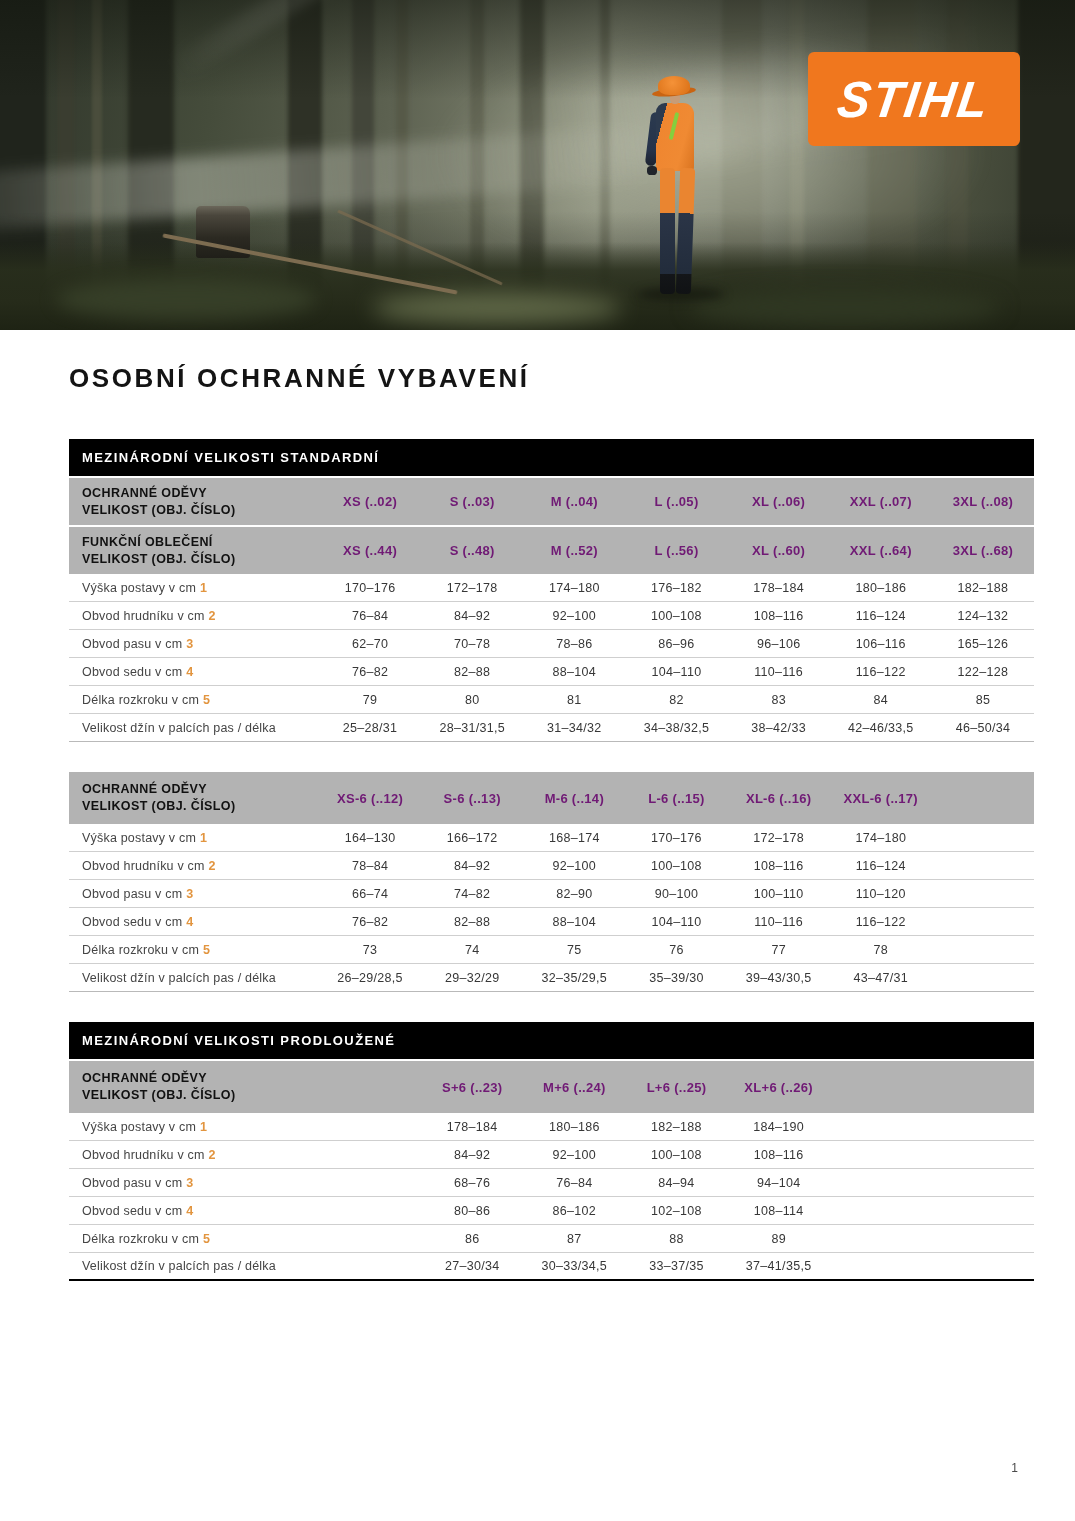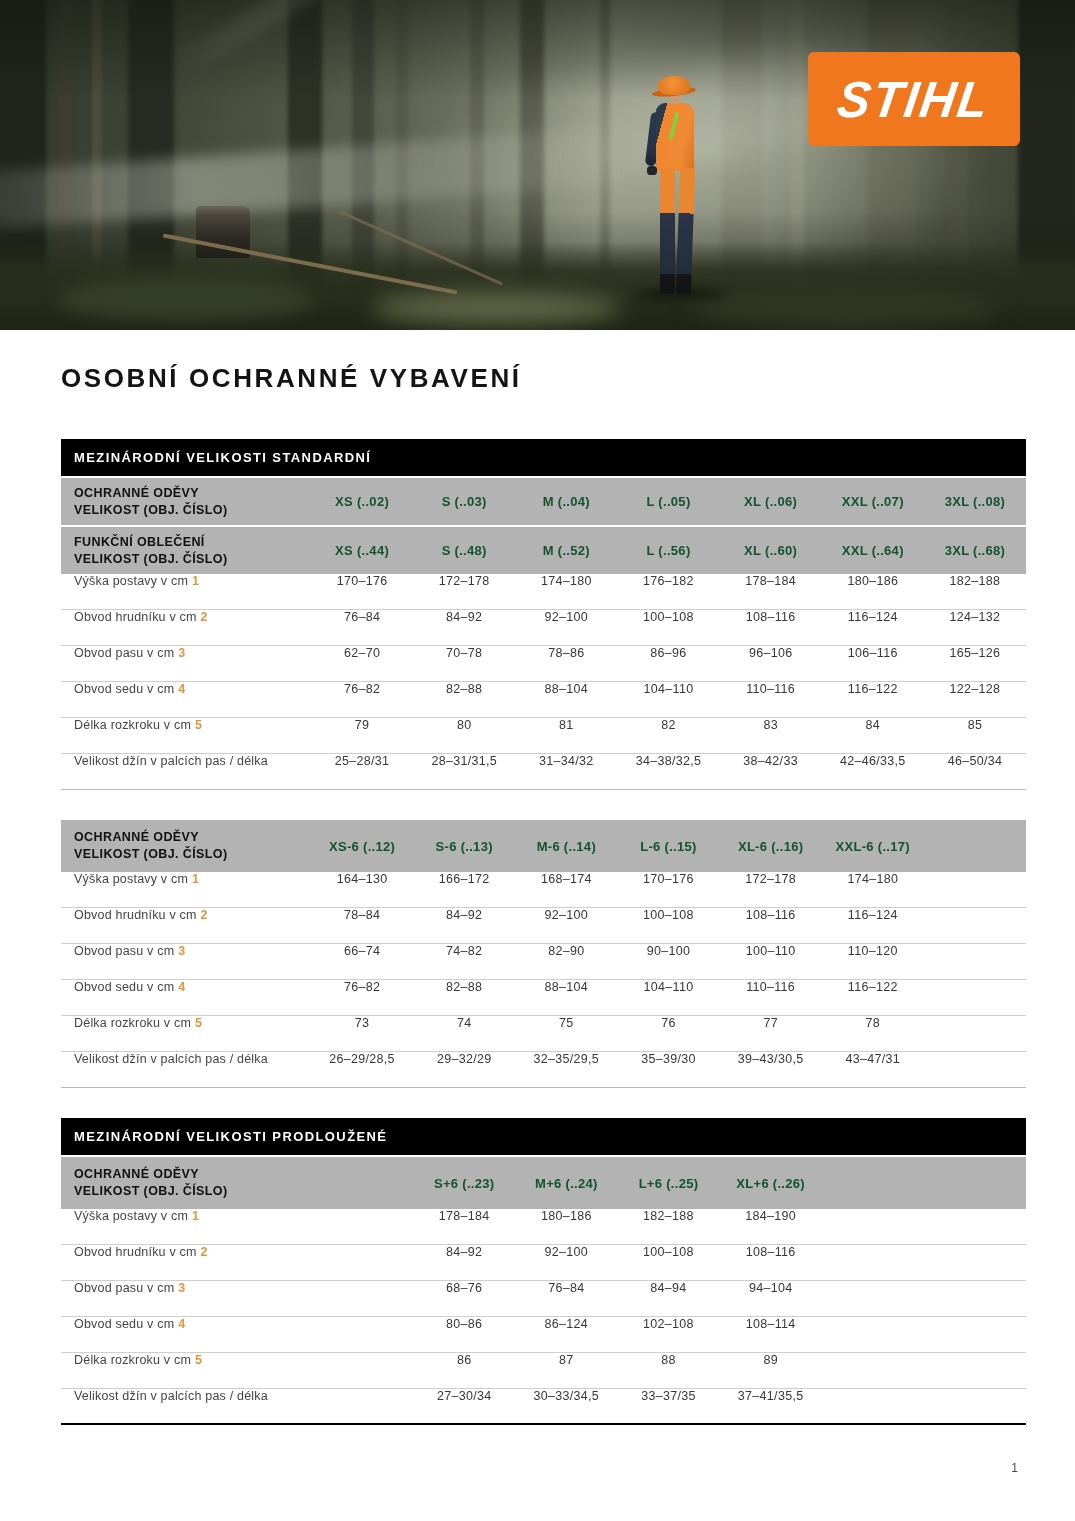--- a/index.html
+++ b/index.html
@@ -55,36 +55,36 @@
     position:absolute; left:808px; top:52px; width:212px; height:94px;
     background:#f0771e; border-radius:6px;
     display:flex; align-items:center; justify-content:center;
   }
   .logo-text {
     color:#fff; font-weight:bold; font-style:italic; font-size:49px;
     letter-spacing:2px; transform:skewX(-8deg) scaleY(1.04);
   }
 
   
-  .content { position:absolute; left:61px; top:330px; width:965px; }
+  .content { position:absolute; left:69px; top:330px; width:965px; }
   .page-title { margin-top:33px; font-size:26px; font-weight:bold; letter-spacing:2.6px; color:#141414; }
   .tables { margin-top:45px; }
 
   .size-table { margin-bottom:30px; }
   .tbar {
     background:#000; color:#fff; height:37px; line-height:37px;
     padding-left:13px; font-size:13px; font-weight:bold; letter-spacing:1.4px;
   }
   .hrow { display:flex; align-items:center; background:#b3b3b3; min-height:47px; margin-top:2px; }
   .hrow.tall { min-height:52px; }
   .lab { width:250px; padding-left:13px; flex:0 0 250px; }
   .hlabel div { font-size:12.5px; font-weight:bold; letter-spacing:.4px; line-height:1.35; color:#111; }
   .col { flex:1 1 0; text-align:center; }
-  .hcell { font-weight:bold; font-size:13px; color:#14532d; letter-spacing:.3px; }
-  .drow { display:flex; height:36px; border-bottom:1px solid #cfcfcf; }
+  .hcell { font-weight:bold; font-size:13px; color:#701a75; letter-spacing:.3px; }
+  .drow { display:flex; align-items:center; height:28px; border-bottom:1px solid #cfcfcf; }
   .dlab { font-size:12.5px; color:#454545; letter-spacing:.2px; }
   .fn { color:#e2953f; font-weight:bold; margin-left:4px; font-size:12.5px; }
   .fn:empty { display:none; }
   .dcell { font-size:12.5px; color:#373737; letter-spacing:.3px; }
   .size-table.dark-end .drow:last-child { border-bottom:2px solid #000; }
   .size-table.light-end .drow:last-child { border-bottom:1px solid #b9b9b9; }
 
   .page-number { position:absolute; top:1461px; right:57px; font-size:12px; color:#4a4a4a; }
 </style>
 </head>
@@ -353,21 +353,21 @@
           <div class="col dcell">76–84</div>
           <div class="col dcell">84–94</div>
           <div class="col dcell">94–104</div>
           <div class="col dcell"></div>
           <div class="col dcell"></div>
     </div>
     <div class="drow">
       <div class="lab dlab"><span>Obvod sedu v cm</span><span class="fn">4</span></div>
       <div class="col dcell"></div>
           <div class="col dcell">80–86</div>
-          <div class="col dcell">86–124</div>
+          <div class="col dcell">86–102</div>
           <div class="col dcell">102–108</div>
           <div class="col dcell">108–114</div>
           <div class="col dcell"></div>
           <div class="col dcell"></div>
     </div>
     <div class="drow">
       <div class="lab dlab"><span>Délka rozkroku v cm</span><span class="fn">5</span></div>
       <div class="col dcell"></div>
           <div class="col dcell">86</div>
           <div class="col dcell">87</div>

